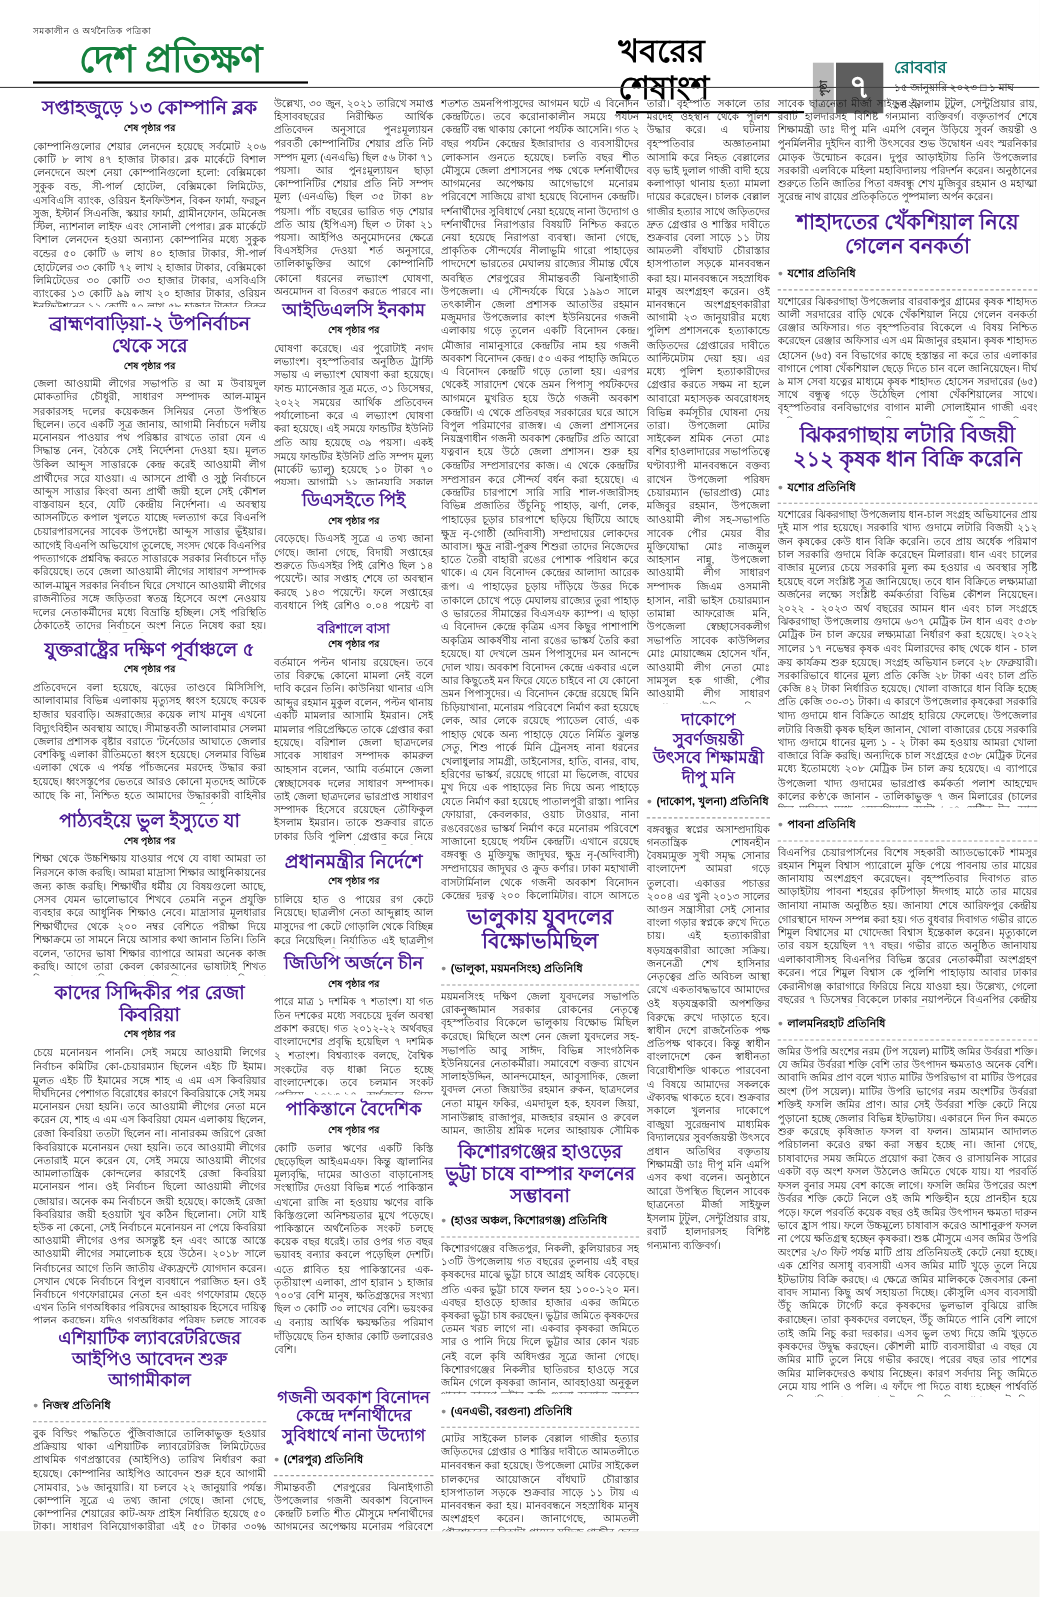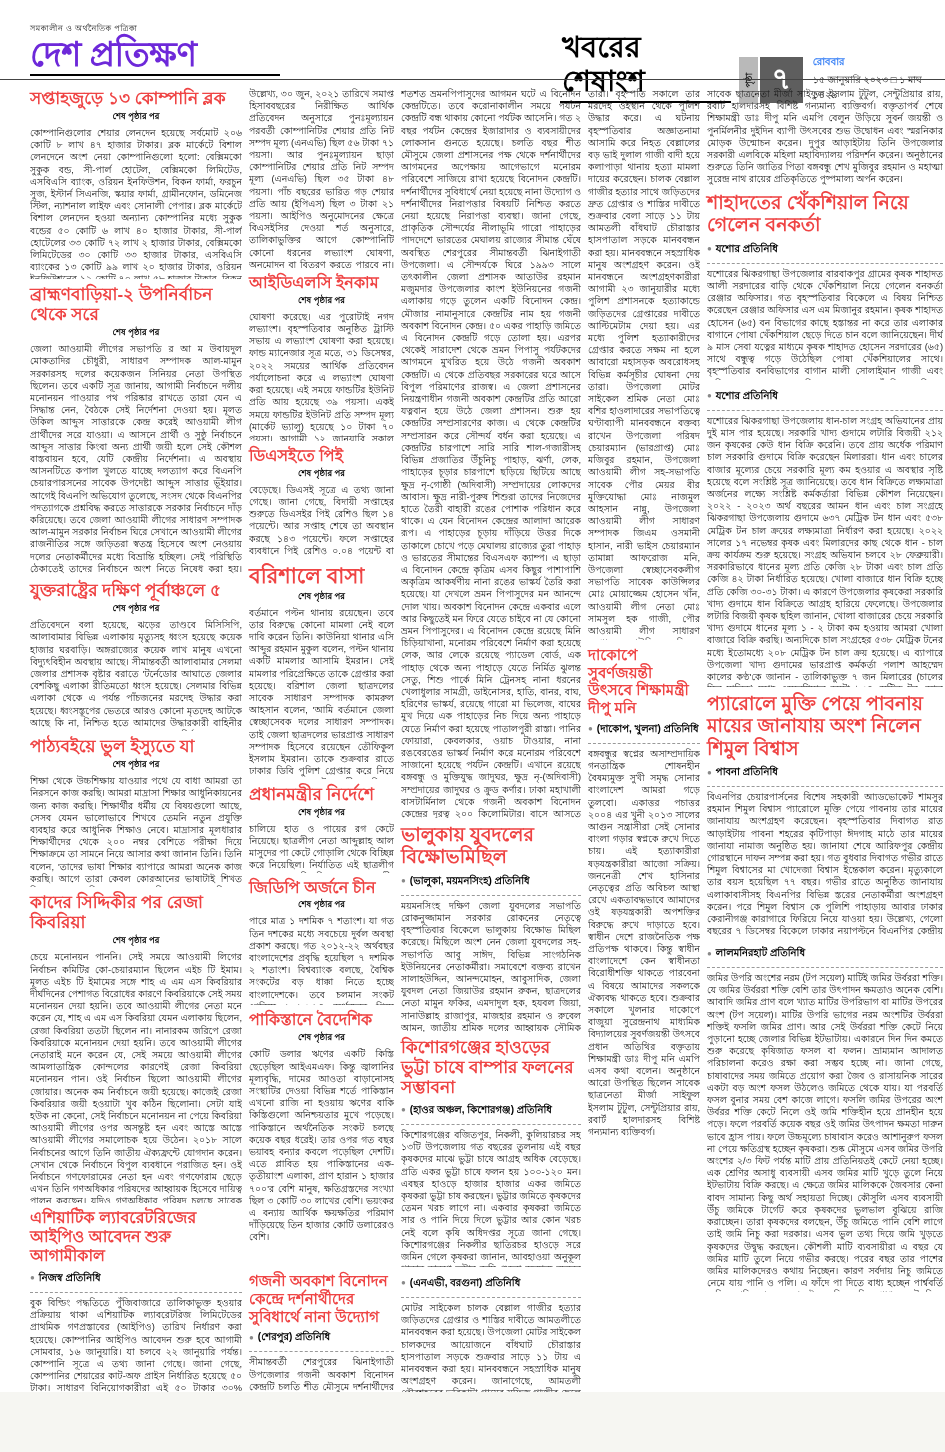--- a/index.html
+++ b/index.html
@@ -1,37 +1,37 @@
 <!DOCTYPE html>
 <html><head>
 <meta charset="utf-8">
 <style>
   html,body{margin:0;padding:0;}
   body{width:945px;height:1452px;background:#f6f6f2;font-family:"Liberation Sans",sans-serif;}
   .page{position:relative;width:945px;height:1392px;background:#ffffff;color:#111;overflow:hidden;text-decoration:underline;}
   
   .masthead{position:absolute;left:30px;top:22px;}
   .masthead .tagline{font-size:8px;color:#222;letter-spacing:.5px;margin-bottom:1px;}
-  .masthead .name{font-size:34px;font-weight:bold;color:#6d28d9;line-height:36px;letter-spacing:-.5px;}
+  .masthead .name{font-size:34px;font-weight:bold;color:#15803d;line-height:36px;letter-spacing:-.5px;text-align:center;}
   .masthead .name-rule{width:250px;border-bottom:2px solid #000;margin-top:2px;}
   .hdr-right{position:absolute;left:560px;top:30px;display:flex;align-items:flex-end;}
   .section-title{font-size:29px;font-weight:bold;color:#000;line-height:34px;border-bottom:2px solid #000;padding:0 4px 3px 2px;}
   .page-word-box{width:20px;height:46px;background:#b9b9b9;color:#222;margin-left:8px;display:flex;align-items:center;justify-content:center;}
   .page-word-box span{writing-mode:vertical-rl;transform:rotate(180deg);font-size:9px;font-weight:bold;}
   .page-num-box{width:44px;height:46px;background:#5e5e5e;color:#fff;font-size:30px;font-weight:bold;display:flex;align-items:center;justify-content:center;margin-left:2px;}
   .date-block{margin-left:10px;padding-top:2px;}
-  .date-block .day{font-size:10px;font-weight:bold;color:#3b82f6;line-height:16px;}
+  .date-block .day{font-size:15px;font-weight:bold;color:#0f766e;line-height:16px;}
   .date-block .date{font-size:9.5px;color:#222;margin-top:3px;}
   .hdr-rule{position:absolute;left:0px;top:79px;width:945px;border-top:1.5px solid #444;}
   
   .cols{position:absolute;left:30px;top:88px;display:flex;gap:7px;}
   .col{display:flex;flex-direction:column;}
   .c1{width:212px;} .c2{width:145px;} .c3{width:180px;} .c4{width:112px;} .c5{width:236px;}
   .article{margin-bottom:5px;}
-  .hl{font-weight:bold;text-align:left;color:#ef4444;line-height:1.18;margin:1px 0 1px 0;}
+  .hl{font-weight:bold;text-align:center;color:#4c1d95;line-height:1.18;margin:1px 0 1px 0;}
   .kicker{font-size:8.5px;font-weight:bold;text-align:center;color:#000;margin:1px 0 3px 0;}
   .byline{font-size:10px;font-weight:bold;color:#000;border-bottom:1px dashed #999;padding:3px 0 5px 0;margin-bottom:4px;display:flex;align-items:center;gap:4px;}
   .byline .bullet{color:#8a8a8a;font-size:8px;line-height:8px;}
   .bodytext{font-size:9.3px;line-height:12.2px;text-align:justify;color:#1b1b1b;overflow:hidden;word-break:break-word;}
 </style>
 </head>
 <body>
 
 <div class="page">
 
@@ -103,21 +103,21 @@
         <div class="hl" style="font-size:16px">আইডিএলসি ইনকাম</div>
         <div class="kicker">শেষ পৃষ্ঠার পর</div>
         <div class="bodytext" style="height:130px">ঘোষণা করেছে। এর পুরোটাই নগদ লভ্যাংশ। বৃহস্পতিবার অনুষ্ঠিত ট্রাস্টি সভায় এ লভ্যাংশ ঘোষণা করা হয়েছে। ফান্ড ম্যানেজার সূত্র মতে, ৩১ ডিসেম্বর, ২০২২ সময়ের আর্থিক প্রতিবেদন পর্যালোচনা করে এ লভ্যাংশ ঘোষণা করা হয়েছে। এই সময়ে ফান্ডটির ইউনিট প্রতি আয় হয়েছে ৩৯ পয়সা। একই সময়ে ফান্ডটির ইউনিট প্রতি সম্পদ মূল্য (মার্কেট ভ্যালু) হয়েছে ১০ টাকা ৭০ পয়সা। আগামী ১২ জানুয়ারি সকাল ১০:৩০-এ ট্রাস্টি সভা অনুষ্ঠিত হবে।</div>
       </div>
       <div class="article">
         <div class="hl" style="font-size:16px">ডিএসইতে পিই</div>
         <div class="kicker">শেষ পৃষ্ঠার পর</div>
         <div class="bodytext" style="height:74px">বেড়েছে। ডিএসই সূত্রে এ তথ্য জানা গেছে। জানা গেছে, বিদায়ী সপ্তাহের শুরুতে ডিএসইর পিই রেশিও ছিল ১৪ পয়েন্টে। আর সপ্তাহ শেষে তা অবস্থান করছে ১৪৩ পয়েন্টে। ফলে সপ্তাহের ব্যবধানে পিই রেশিও ০.০৪ পয়েন্ট বা ০.২৮ শতাংশ বেড়েছে।</div>
       </div>
       <div class="article">
-        <div class="hl" style="font-size:21px">বরিশালে বাসা</div>
+        <div class="hl" style="font-size:12px">বরিশালে বাসা</div>
         <div class="kicker">শেষ পৃষ্ঠার পর</div>
         <div class="bodytext" style="height:172px">বর্তমানে পল্টন থানায় রয়েছেন। তবে তার বিরুদ্ধে কোনো মামলা নেই বলে দাবি করেন তিনি। কাউনিয়া থানার এসি আব্দুর রহমান মুকুল বলেন, পল্টন থানায় একটি মামলার আসামি ইমরান। সেই মামলার পরিপ্রেক্ষিতে তাকে গ্রেপ্তার করা হয়েছে। বরিশাল জেলা ছাত্রদলের সাবেক সাধারণ সম্পাদক কামরুল আহসান বলেন, 'আমি বর্তমানে জেলা স্বেচ্ছাসেবক দলের সাধারণ সম্পাদক। তাই জেলা ছাত্রদলের ভারপ্রাপ্ত সাধারণ সম্পাদক হিসেবে রয়েছেন তৌফিকুল ইসলাম ইমরান। তাকে শুক্রবার রাতে ঢাকার ডিবি পুলিশ গ্রেপ্তার করে নিয়ে গেছে। আমরা এ ঘটনার তীব্র প্রতিবাদ ও নিন্দা জানাচ্ছি।'</div>
       </div>
       <div class="article">
         <div class="hl" style="font-size:17px">প্রধানমন্ত্রীর নির্দেশে</div>
         <div class="kicker">শেষ পৃষ্ঠার পর</div>
         <div class="bodytext" style="height:50px">চালিয়ে হাত ও পায়ের রগ কেটে নিয়েছে। ছাত্রলীগ নেতা আব্দুল্লাহ আল মাসুদের পা কেটে গোড়ালি থেকে বিচ্ছিন্ন করে নিয়েছিল। নির্যাতিত এই ছাত্রলীগ নেতাকে চাকরি দিয়েছেন প্রধানমন্ত্রী। আব্দুল্লাহ আল মাসুদ চাকরি পাওয়ায় আমরা খুশি।'</div>
       </div>
       <div class="article">
         <div class="hl" style="font-size:16px">জিডিপি অর্জনে চীন</div>
@@ -188,28 +188,28 @@
       </div>
       <div class="article">
         <div class="hl" style="font-size:19px">শাহাদতের খেঁকশিয়াল নিয়ে গেলেন বনকর্তা</div>
         <div class="byline">
           <span class="bullet">●</span>
           <span>যশোর প্রতিনিধি</span>
         </div>
         <div class="bodytext" style="height:112px">যশোরের ঝিকরগাছা উপজেলার বারবাকপুর গ্রামের কৃষক শাহাদত আলী সরদারের বাড়ি থেকে খেঁকশিয়াল নিয়ে গেলেন বনকর্তা রেঞ্জার অফিসার। গত বৃহস্পতিবার বিকেলে এ বিষয় নিশ্চিত করেছেন রেঞ্জার অফিসার এস এম মিজানুর রহমান। কৃষক শাহাদত হোসেন (৬৫) বন বিভাগের কাছে হস্তান্তর না করে তার এলাকার বাগানে পোষা খেঁকশিয়াল ছেড়ে দিতে চান বলে জানিয়েছেন। দীর্ঘ ৯ মাস সেবা যত্নের মাধ্যমে কৃষক শাহাদত হোসেন সরদারের (৬৫) সাথে বন্ধুত্ব গড়ে উঠেছিল পোষা খেঁকশিয়ালের সাথে। বৃহস্পতিবার বনবিভাগের বাগান মালী সোলাইমান গাজী এবং অফিস সহায়ক রায়হান বিশ্বাস এসেছেন খেঁকশিয়াল নিতে। সোলাইমান গাজী জানান - রেঞ্জার অফিসারের নির্দেশেই আমরা খেঁকশিয়াল নিতে এসেছি। রেঞ্জার অফিসার এস এম মিজানুর রহমান জানান - এলাকার মানুষ আমার পাঠানো বন বিভাগের কর্মচারীদের কাছে খেঁকশিয়াল হস্তান্তর করতে রাজি হচ্ছিলো না। তাই আমি নিজে এসে খেঁকশিয়াল নিয়ে গেলাম। একে কিছু দিন কোয়ারেন্টাইন এ রেখে বাগানে অবমুক্ত করবো। কৃষক শাহাদত আলী সরদার বলেন - আমি আমার এলাকায় খেঁকশিয়াল ছেড়ে দিতে চাই। অন্য কোথাও ছেড়ে দিলে বন্য খেঁকশিয়ালের আক্রমণে সে মারা যাবে। ওই গ্রামের ১ নম্বর ওয়ার্ডের ইউ পি সদস্য শেখ আনোয়ারুল ইসলাম রিগার বলেন - খেঁকশিয়াল আমাদের এলাকায় অবমুক্ত করা হোক।</div>
       </div>
       <div class="article">
+        <div class="hl" style="font-size:19px">ঝিকরগাছায় লটারি বিজয়ী ২১২ কৃষক ধান বিক্রি করেনি</div>
         <div class="byline">
           <span class="bullet">●</span>
           <span>যশোর প্রতিনিধি</span>
         </div>
         <div class="bodytext" style="height:272px">যশোরের ঝিকরগাছা উপজেলায় ধান-চাল সংগ্রহ অভিযানের প্রায় দুই মাস পার হয়েছে। সরকারি খাদ্য গুদামে লটারি বিজয়ী ২১২ জন কৃষকের কেউ ধান বিক্রি করেনি। তবে প্রায় অর্ধেক পরিমাণ চাল সরকারি গুদামে বিক্রি করেছেন মিলাররা। ধান এবং চালের বাজার মূল্যের চেয়ে সরকারি মূল্য কম হওয়ার এ অবস্থার সৃষ্টি হয়েছে বলে সংশ্লিষ্ট সূত্র জানিয়েছে। তবে ধান বিক্রিতে লক্ষ্যমাত্রা অর্জনের লক্ষ্যে সংশ্লিষ্ট কর্মকর্তারা বিভিন্ন কৌশল নিয়েছেন। ২০২২ - ২০২৩ অর্থ বছরের আমন ধান এবং চাল সংগ্রহে ঝিকরগাছা উপজেলায় গুদামে ৬৩৭ মেট্রিক টন ধান এবং ৫৩৮ মেট্রিক টন চাল ক্রয়ের লক্ষ্যমাত্রা নির্ধারণ করা হয়েছে। ২০২২ সালের ১৭ নভেম্বর কৃষক এবং মিলারদের কাছ থেকে ধান - চাল ক্রয় কার্যক্রম শুরু হয়েছে। সংগ্রহ অভিযান চলবে ২৮ ফেব্রুয়ারী। সরকারিভাবে ধানের মূল্য প্রতি কেজি ২৮ টাকা এবং চাল প্রতি কেজি ৪২ টাকা নির্ধারিত হয়েছে। খোলা বাজারে ধান বিক্রি হচ্ছে প্রতি কেজি ৩০-৩১ টাকা। এ কারণে উপজেলার কৃষকেরা সরকারি খাদ্য গুদামে ধান বিক্রিতে আগ্রহ হারিয়ে ফেলেছে। উপজেলার লটারি বিজয়ী কৃষক ছহিল জানান, খোলা বাজারের চেয়ে সরকারি খাদ্য গুদামে ধানের মূল্য ১ - ২ টাকা কম হওয়ায় আমরা খোলা বাজারে বিক্রি করছি। অন্যদিকে চাল সংগ্রহের ৫৩৮ মেট্রিক টনের মধ্যে ইতোমধ্যে ২০৮ মেট্রিক টন চাল ক্রয় হয়েছে। এ ব্যাপারে উপজেলা খাদ্য গুদামের ভারপ্রাপ্ত কর্মকর্তা পলাশ আহম্মেদ কালের কণ্ঠ'কে জানান - তালিকাভুক্ত ৭ জন মিলারের (চালের মিল মালিক) মধ্যে এসেনশিয়াল অটো ১৩৪ মেট্রিক টন, আল আমিন অটো ৬৫ মেট্রিক টন এবং আবদুল খালেক রাইচ মিল ৯ মেট্রিক টন সহ সর্বমোট ২০৮ মেট্রিক টন চাল খাদ্য গুদামে বিক্রি করেছেন। তিনি আরও বলেন, ধান চাল সংগ্রহে সরকারের লক্ষ্যমাত্রা অর্জনে আমাদের চেষ্টা অব্যাহত রয়েছে। সংশ্লিষ্ট বিক্রেতাগন বলেন- চাল বিক্রিতে তারা মুনাফা বঞ্চিত হয়েছেন। এ ব্যাপারে সরকারের সুদৃষ্টি কামনা করেছেন। উপজেলা খাদ্য নিয়ন্ত্রক আশরাফুজ্জামান কালের কণ্ঠ'কে জানান - এবার অন লাইনে ২৭৬ জন কৃষক ধান বিক্রির জন্য আবেদন করেছিলেন। লটারির মাধ্যমে ২১২ জন কৃষকের কাছ থেকে ধান ক্রয়ের সিদ্ধান্ত নেয়া হয়েছিল। কিন্তু কেউ আমাদের কাছে ধান বিক্রি করেননি। খোলা বাজারে কৃষকেরা ২৯ - ৩০ টাকা কেজি দরে ধান বিক্রি হওয়ায় সরকারি গুদামে ধান বিক্রিতে আগ্রহ হারিয়েছেন। তবে আমরা কৃষকদেরকে সরকারি খাদ্য গুদামে ধান বিক্রিতে আগ্রহ সৃষ্টির চেষ্টা করছি।</div>
       </div>
       <div class="article">
-        <div class="hl" style="font-size:19px">প্যারোলে মুক্তি পেয়ে পাবনায় মায়ের জানাযায় অংশ নিলেন শিমুল বিশ্বাস</div>
         <div class="byline">
           <span class="bullet">●</span>
           <span>পাবনা প্রতিনিধি</span>
         </div>
         <div class="bodytext" style="height:146px">বিএনপির চেয়ারপার্সনের বিশেষ সহকারী আ্যডভোকেট শামসুর রহমান শিমুল বিশ্বাস প্যারোলে মুক্তি পেয়ে পাবনায় তার মায়ের জানাযায় অংশগ্রহণ করেছেন। বৃহস্পতিবার দিবাগত রাত আড়াইটায় পাবনা শহরের কৃটিপাড়া ঈদগাহ মাঠে তার মায়ের জানাযা নামাজ অনুষ্ঠিত হয়। জানাযা শেষে আরিফপুর কেন্দ্রীয় গোরস্থানে দাফন সম্পন্ন করা হয়। গত বুধবার দিবাগত গভীর রাতে শিমুল বিশ্বাসের মা খোদেজা বিশ্বাস ইন্তেকাল করেন। মৃত্যুকালে তার বয়স হয়েছিল ৭৭ বছর। গভীর রাতে অনুষ্ঠিত জানাযায় এলাকাবাসীসহ বিএনপির বিভিন্ন স্তরের নেতাকর্মীরা অংশগ্রহণ করেন। পরে শিমুল বিশ্বাস কে পুলিশি পাহাড়ায় আবার ঢাকার কেরানীগঞ্জ কারাগারে ফিরিয়ে নিয়ে যাওয়া হয়। উল্লেখ্য, গেলো বছরের ৭ ডিসেম্বর বিকেলে ঢাকার নয়াপল্টনে বিএনপির কেন্দ্রীয় কার্যালয়ের সামনে বিএনপি নেতাকর্মীদের সঙ্গে পুলিশের সংঘর্ষের ঘটনা ঘটে। তারপর ওইদিনই দলীয় কার্যালয়ের সামনে থেকে শিমুল বিশ্বাসকে আটক করে ঢাকা মেট্রোপলিটন পুলিশের গোয়েন্দা শাখা (ডিবি)।</div>
       </div>
       <div class="article">
         <div class="byline">
           <span class="bullet">●</span>
           <span>লালমনিরহাট প্রতিনিধি</span>

